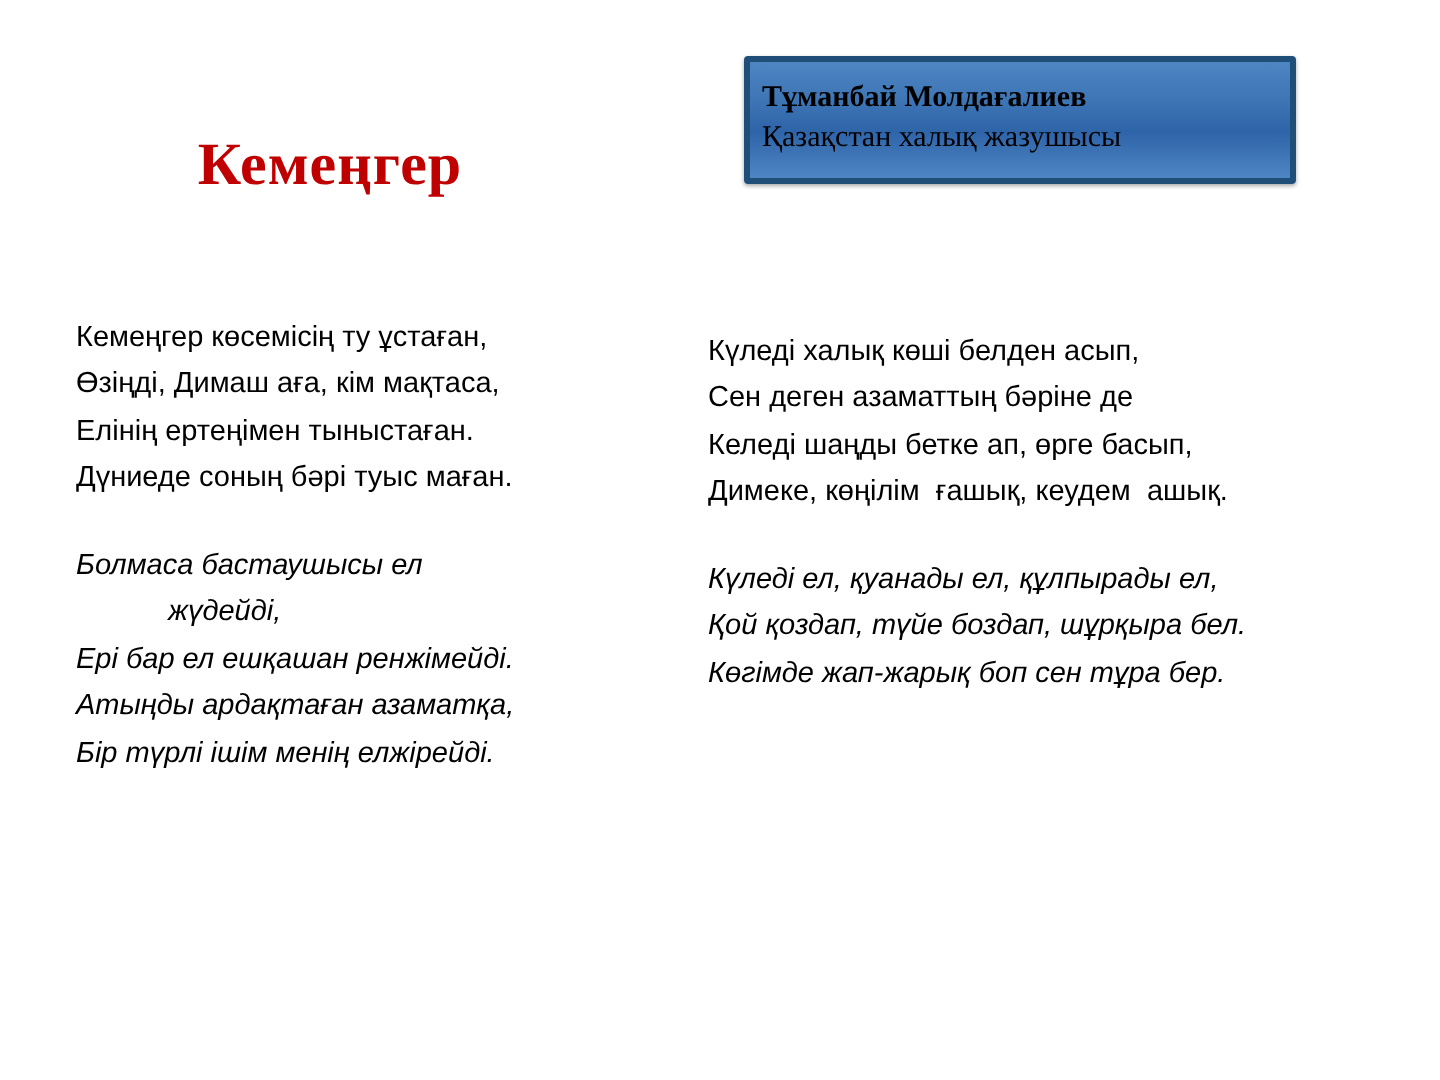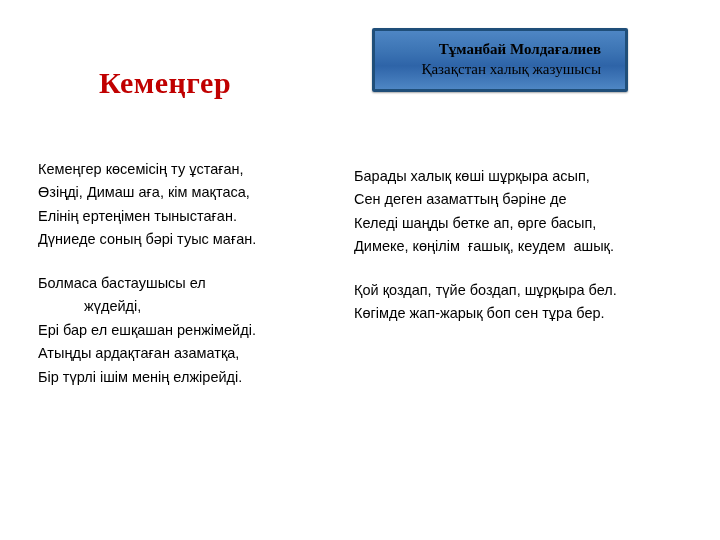--- a/index.html
+++ b/index.html
@@ -27,27 +27,27 @@
     font-weight: bold;
     color: #C00000;
     letter-spacing: 0.5px;
   }
 
   
   #author-badge {
     position: absolute;
     left: 372px;
     top: 28px;
-    width: 256px;
+    width: 276px;
     box-sizing: border-box;
     border: 3px solid #1F4E79;
     background: linear-gradient(to bottom, #4E86C4 0%, #3C74B4 35%, #2E64A8 60%, #4E86C4 100%);
     border-radius: 2px;
-    padding: 8px 24px 9px 6px;
-    text-align: right;
+    padding: 8px 0 9px 6px;
+    text-align: left;
     box-shadow: 0 1px 2px rgba(0,0,0,0.35);
   }
   #author-badge .line {
     font-family: "Liberation Serif", serif;
     font-size: 15px;
     color: #000000;
     line-height: 1.35;
     white-space: nowrap;
   }
   #author-badge .line.bold {
@@ -69,20 +69,21 @@
   #poem-right {
     left: 330px;
     top: 165px;
     width: 380px;
   }
   .stanza {
     margin-bottom: 20px;
   }
   .stanza:last-child {
     margin-bottom: 0;
+    font-style: italic;
   }
   .verse-line {
     line-height: 1.62;
     white-space: pre-wrap;
     margin-left: 24px;
   }
   .verse-line.indent {
     padding-left: 46px;
   }
 </style>
@@ -106,22 +107,23 @@
     <div class="stanza">
       <div class="verse-line">Болмаса бастаушысы ел</div>
       <div class="verse-line indent">жүдейді,</div>
       <div class="verse-line">Ері бар ел ешқашан ренжімейді.</div>
       <div class="verse-line">Атыңды ардақтаған азаматқа,</div>
       <div class="verse-line">Бір түрлі ішім менің елжірейді.</div>
     </div>
   </div>
 <div class="poem-col" id="poem-right">
     <div class="stanza">
-      <div class="verse-line">Барады халық көші шұрқыра асып,</div>
+      <div class="verse-line">Күледі халық көші белден асып,</div>
       <div class="verse-line">Сен деген азаматтың бәріне де</div>
       <div class="verse-line">Келеді шаңды бетке ап, өрге басып,</div>
       <div class="verse-line">Димеке, көңілім  ғашық, кеудем  ашық.</div>
     </div>
     <div class="stanza">
+      <div class="verse-line">Күледі ел, қуанады ел, құлпырады ел,</div>
       <div class="verse-line">Қой қоздап, түйе боздап, шұрқыра бел.</div>
       <div class="verse-line">Көгімде жап-жарық боп сен тұра бер.</div>
     </div>
   </div>
 
 </body></html>

